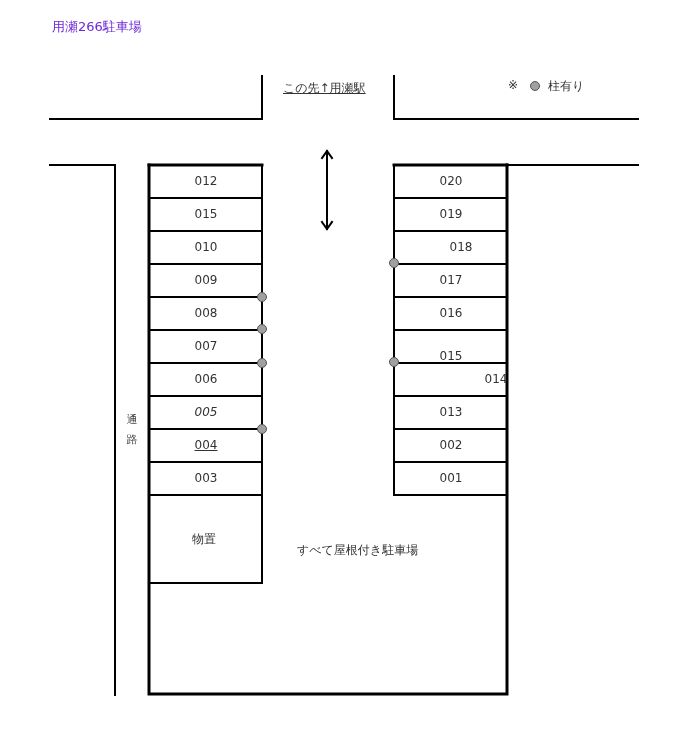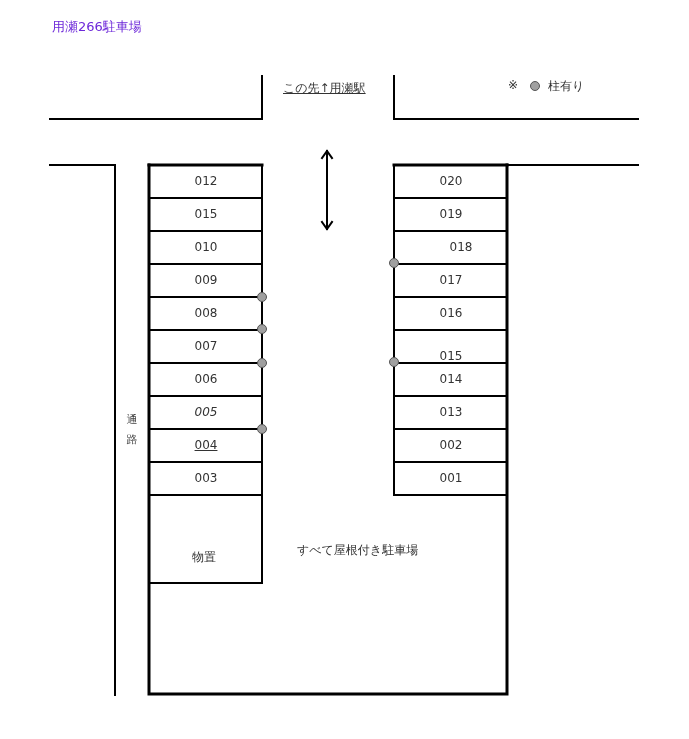--- a/index.html
+++ b/index.html
@@ -97,19 +97,19 @@
 <div class="slot-label" style="left:150px;top:396px;font-style:italic;">005</div>
 <div class="slot-label" style="left:150px;top:429px;text-decoration:underline;">004</div>
 <div class="slot-label" style="left:150px;top:462px;border-radius:8px;">003</div>
 
 <div class="slot-label" style="left:395px;top:165px;">020</div>
 <div class="slot-label" style="left:395px;top:198px;">019</div>
 <div class="slot-label" style="left:405px;top:231px;">018</div>
 <div class="slot-label" style="left:395px;top:264px;">017</div>
 <div class="slot-label" style="left:395px;top:297px;border-radius:13px;">016</div>
 <div class="slot-label" style="left:395px;top:340px;">015</div>
-<div class="slot-label" style="left:395px;top:363px;">014</div>
+<div class="slot-label" style="left:395px;top:363px;padding-left:45px;">014</div>
 <div class="slot-label" style="left:395px;top:396px;">013</div>
 <div class="slot-label" style="left:395px;top:429px;">002</div>
 <div class="slot-label" style="left:395px;top:462px;">001</div>
 
-<div class="lbl" style="left:192px;top:531px;margin-top:18px;">物置</div>
+<div class="lbl" style="left:192px;top:531px;">物置</div>
 <div class="lbl" style="left:297px;top:542px;">すべて屋根付き駐車場</div>
 
 </body></html>

